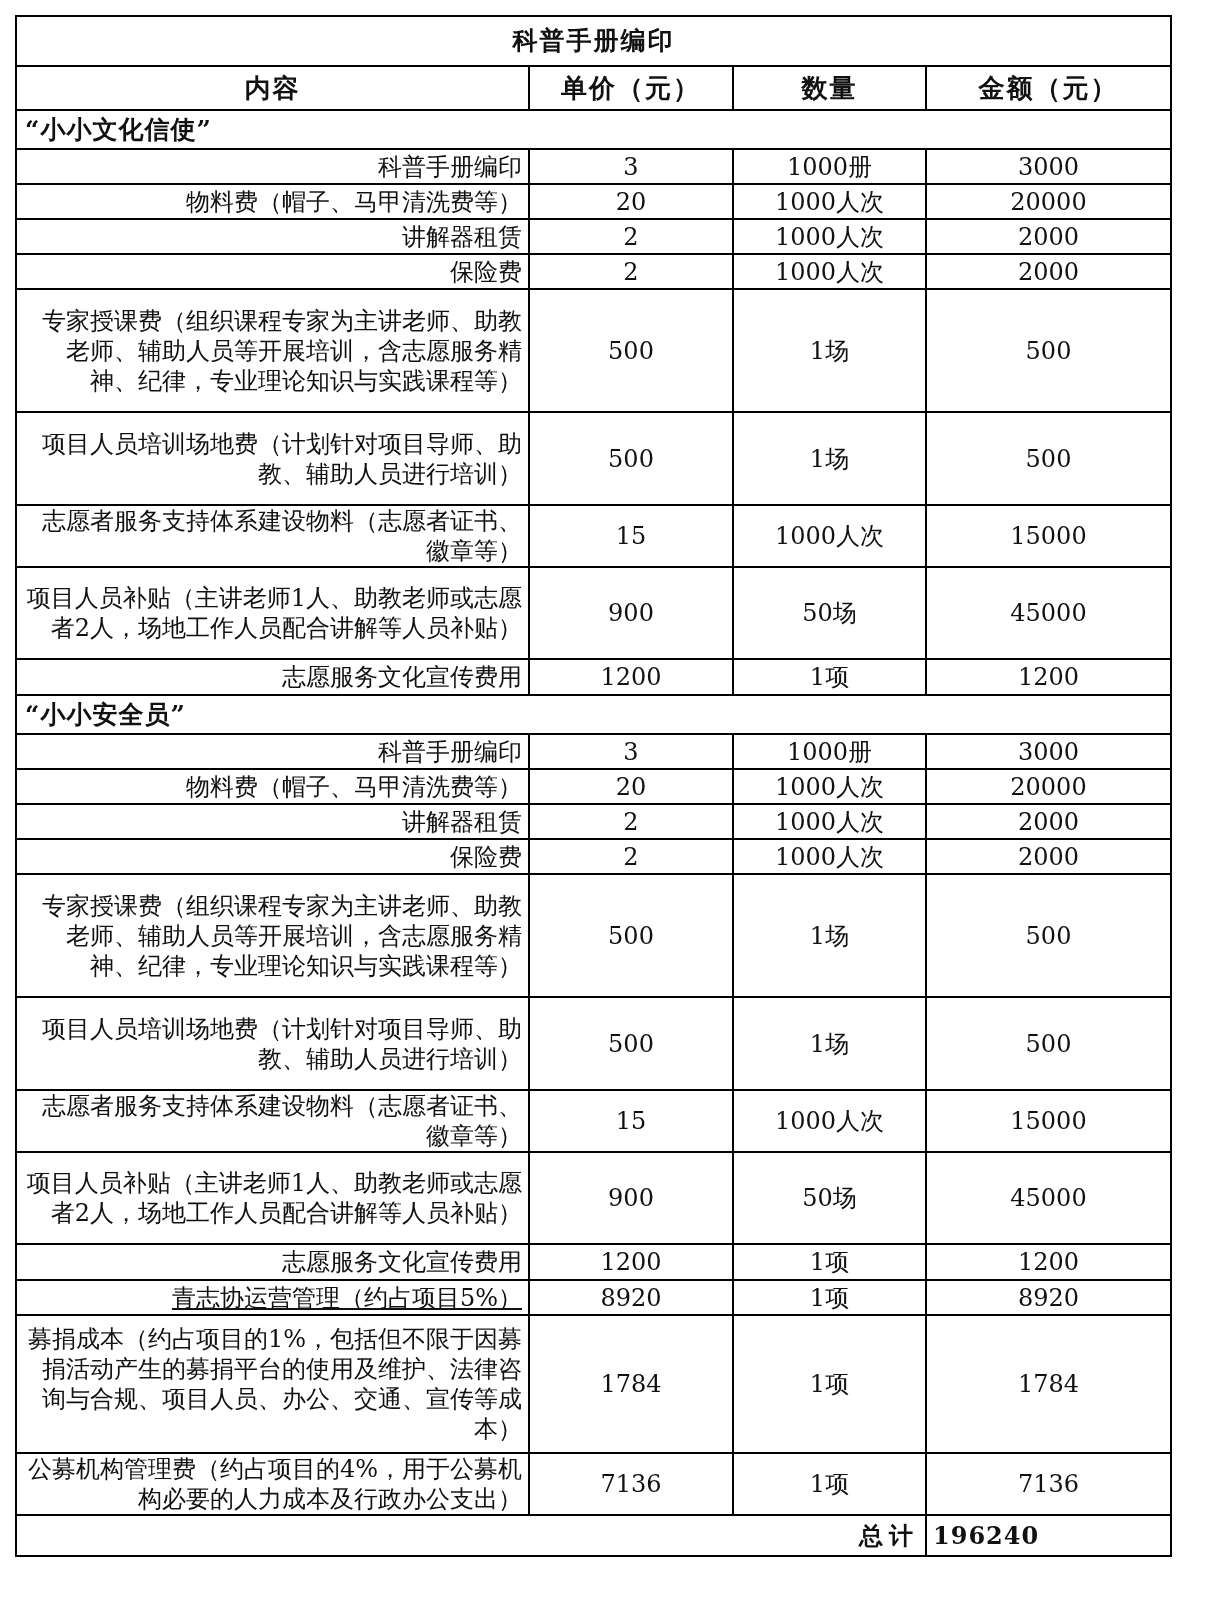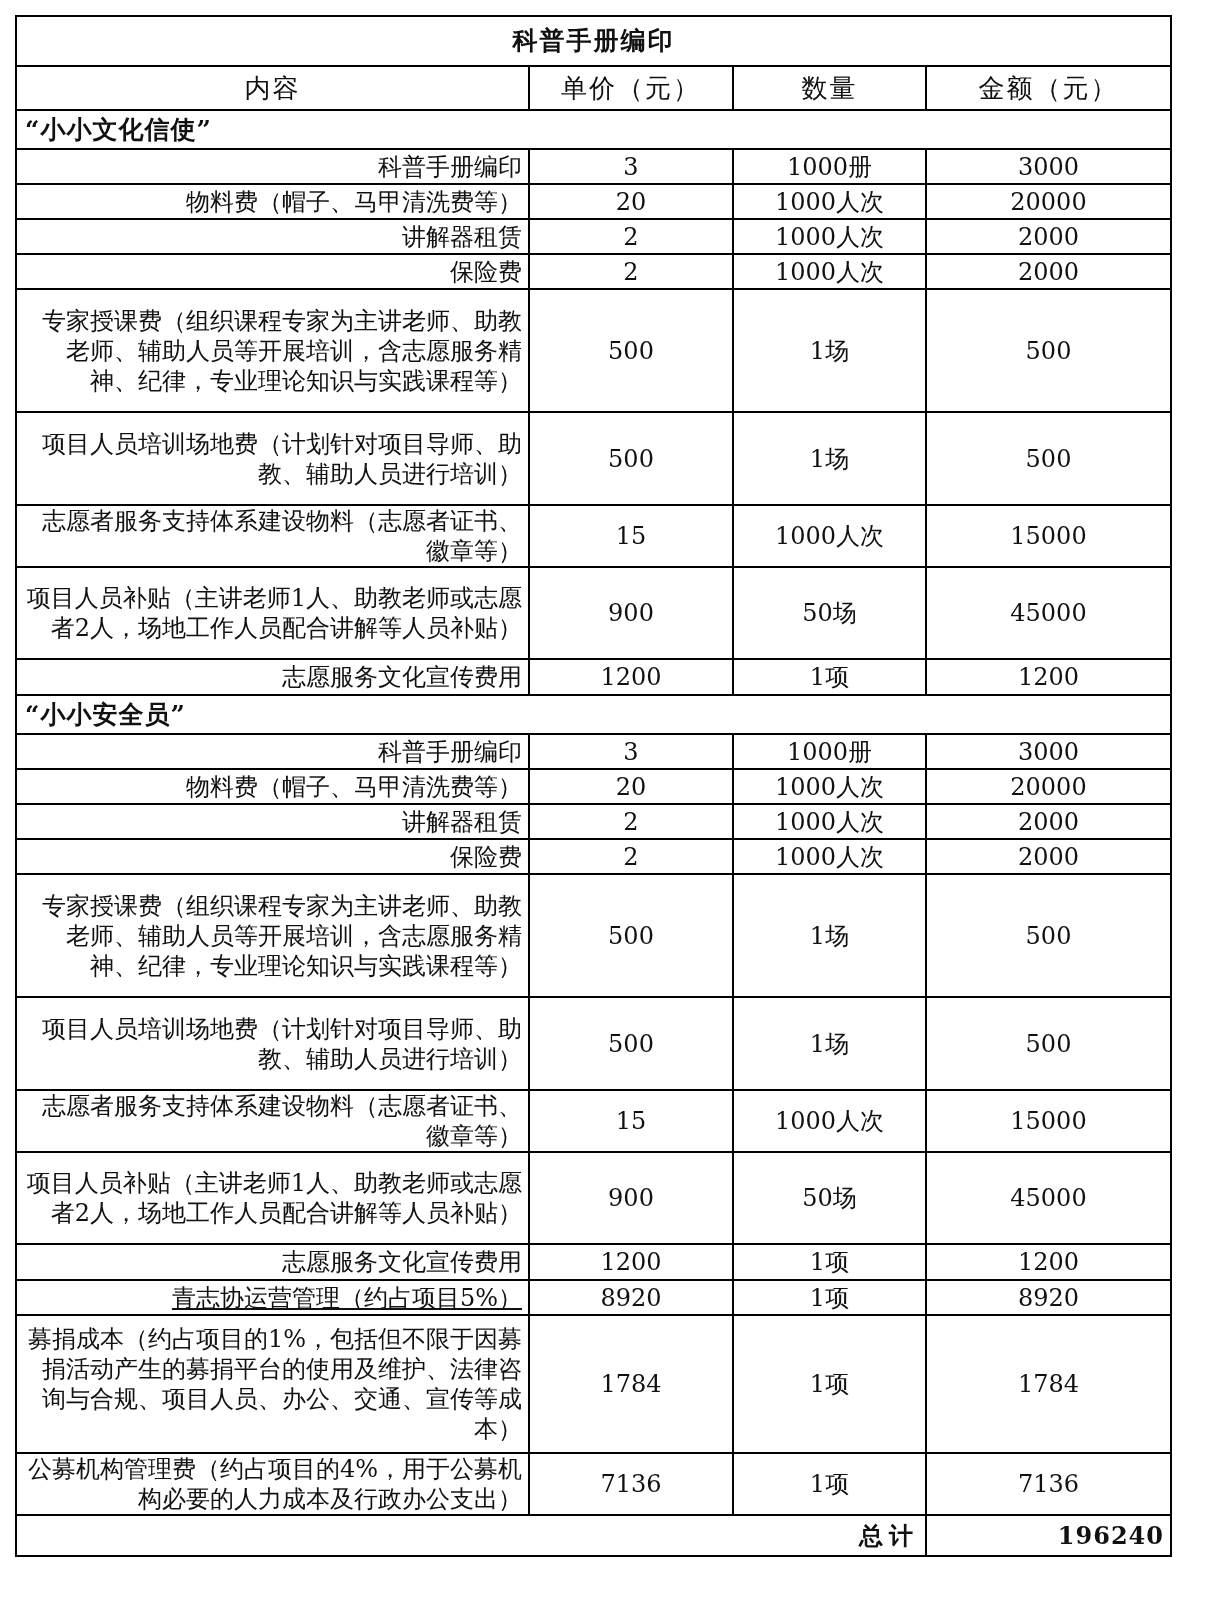--- a/index.html
+++ b/index.html
@@ -1,27 +1,27 @@
 <!DOCTYPE html>
 <html><head>
   <meta charset="utf-8">
   <style>
     html, body { margin: 0; padding: 0; background: #ffffff; }
     body { width: 1224px; height: 1620px; position: relative; font-family: "DejaVu Serif", "Liberation Serif", serif; color: #111; }
     .sheet { position: absolute; left: 15px; top: 15px; width: 1155px; }
     table { border-collapse: collapse; width: 1155px; table-layout: fixed; }
     td, th { border: 2px solid #000; padding: 0 6px; font-size: 24px; line-height: 30px; font-weight: normal; vertical-align: middle; }
     .title-row td { text-align: center; font-weight: bold; font-size: 25px; letter-spacing: 2px; height: 48px; }
-    .head-row th { text-align: center; font-weight: normal; font-size: 26px; letter-spacing: 2px; height: 42px; }
+    .head-row th { text-align: center; font-weight: bold; font-size: 26px; letter-spacing: 2px; height: 42px; }
     .section-row td { font-weight: bold; font-size: 25px; height: 36px; padding-left: 8px; letter-spacing: 1px; }
     td.desc { text-align: right; }
     td.num { text-align: center; }
     .total-row td { font-weight: bold; height: 39px; }
     .total-row td.label { text-align: right; letter-spacing: 6px; }
-    .total-row td.val { text-align: right; letter-spacing: 1px; }
+    .total-row td.val { text-align: left; letter-spacing: 1px; }
   </style>
 </head>
 <body>
 
 <div class="sheet">
   <table>
     <colgroup>
       <col style="width:513px">
       <col style="width:204px">
       <col style="width:193px">

